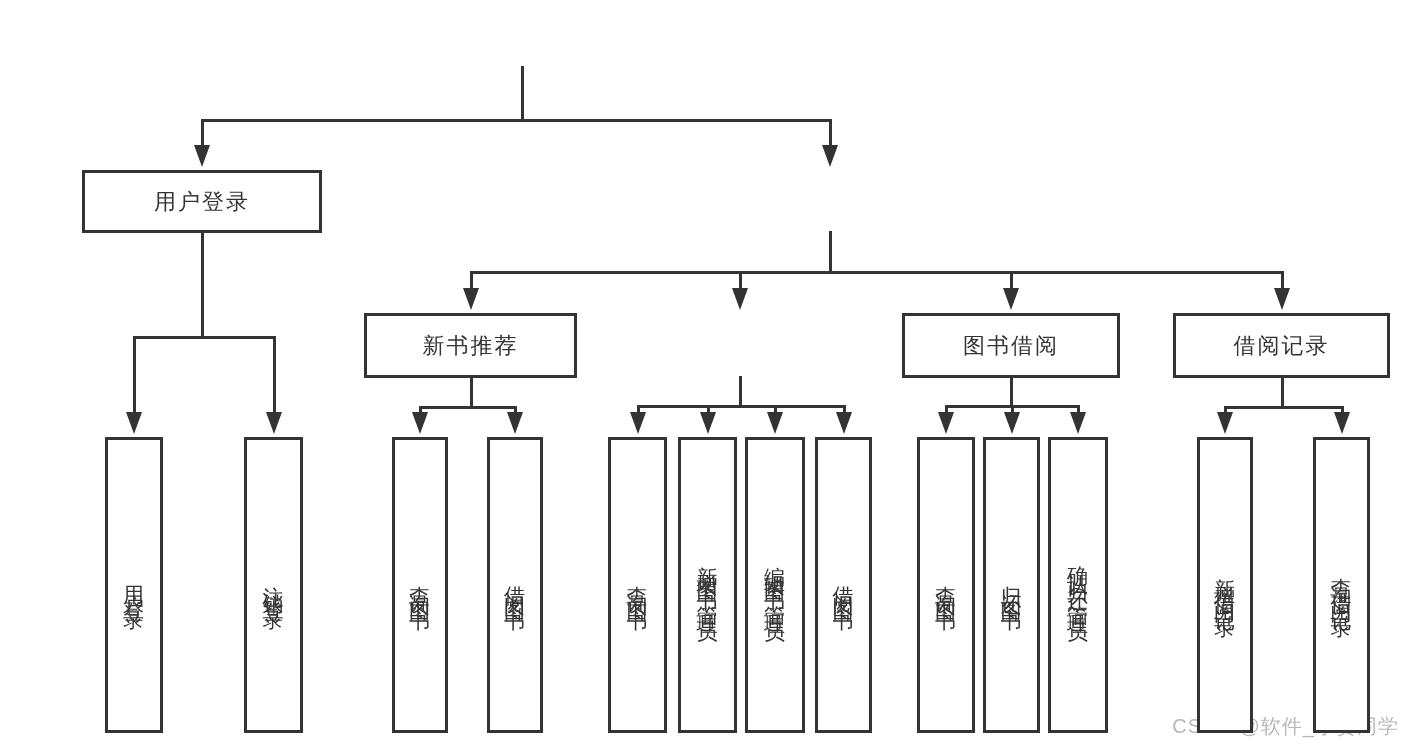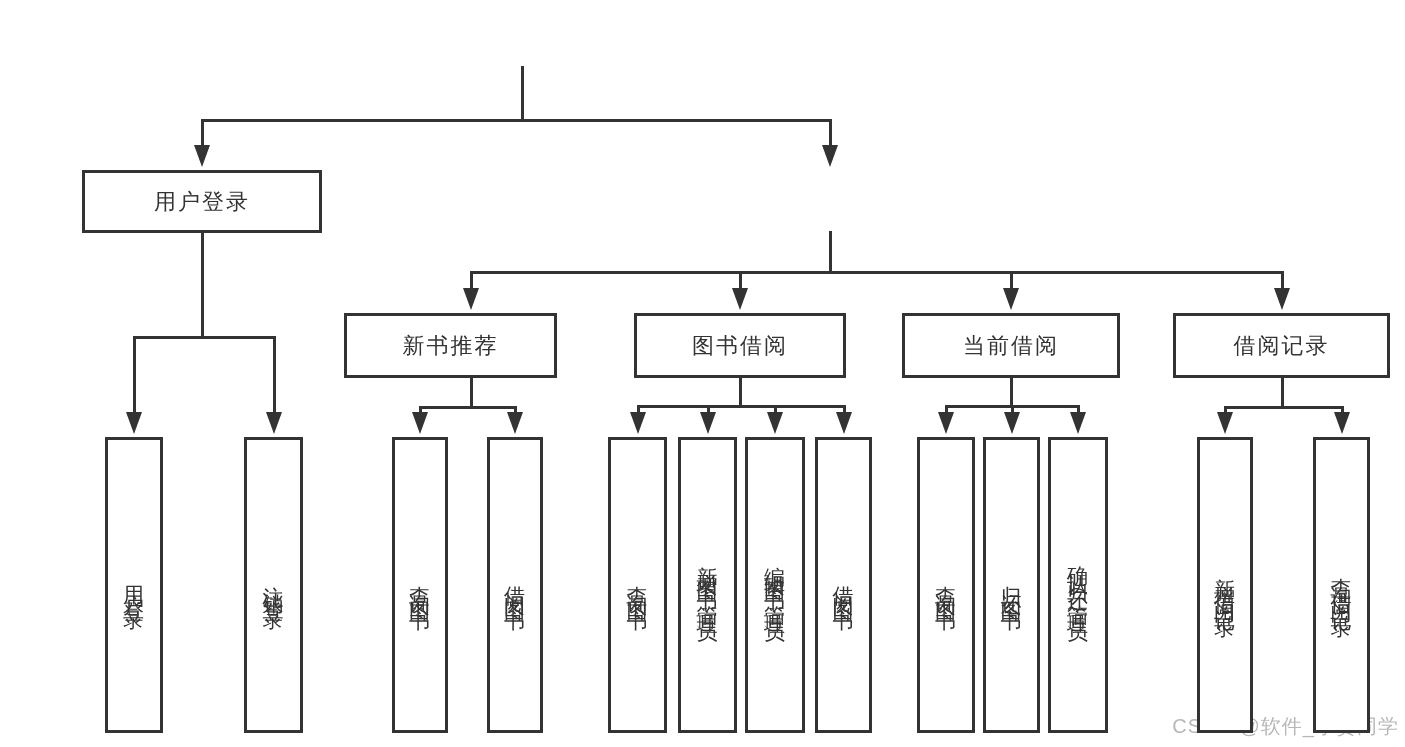--- a/index.html
+++ b/index.html
@@ -84,28 +84,25 @@
     <div class="arrowhead" style="left: 1070px; top: 412px;"></div>
     <div class="line" style="left: 1281px; top: 376px; width: 3px; height: 32px;"></div>
     <div class="line" style="left: 1224px; top: 406px; width: 120px; height: 3px;"></div>
     <div class="line" style="left: 1224px; top: 406px; width: 3px; height: 7px;"></div>
     <div class="arrowhead" style="left: 1217px; top: 412px;"></div>
     <div class="line" style="left: 1341px; top: 406px; width: 3px; height: 7px;"></div>
     <div class="arrowhead" style="left: 1334px; top: 412px;"></div>
     <div class="node" style="left: 82px; top: 170px; width: 240px; height: 63px;">
       <span class="node-label">用户登录</span>
     </div>
-    <div class="node" style="left: 344px; top: 313px; width: 213px; height: 65px;">
+    <div class="node" style="left: 364px; top: 313px; width: 213px; height: 65px;">
       <span class="node-label">新书推荐</span>
     </div>
-    <div class="node" style="left: 634px; top: 313px; width: 212px; height: 65px;">
+    <div class="node" style="left: 902px; top: 313px; width: 218px; height: 65px;">
       <span class="node-label">图书借阅</span>
-    </div>
-    <div class="node" style="left: 902px; top: 313px; width: 218px; height: 65px;">
-      <span class="node-label">当前借阅</span>
     </div>
     <div class="node" style="left: 1173px; top: 313px; width: 217px; height: 65px;">
       <span class="node-label">借阅记录</span>
     </div>
     <div class="node vertical" style="left: 105px; top: 437px; width: 58px; height: 296px;">
       <span class="node-label">用户登录</span>
     </div>
     <div class="node vertical" style="left: 244px; top: 437px; width: 59px; height: 296px;">
       <span class="node-label">注销登录</span>
     </div>

